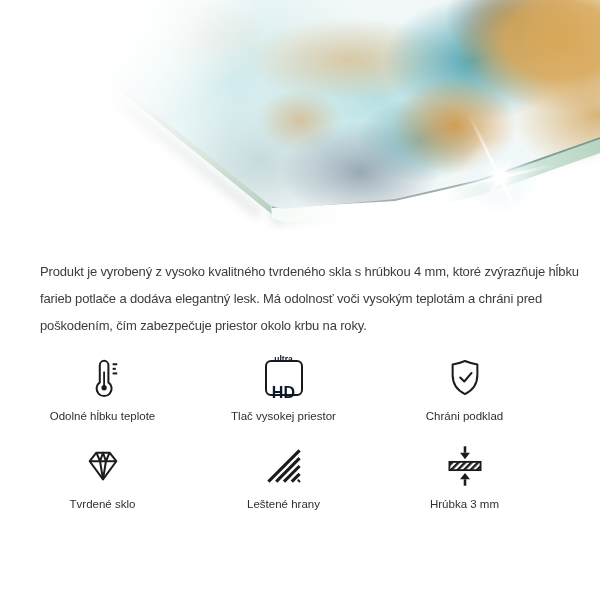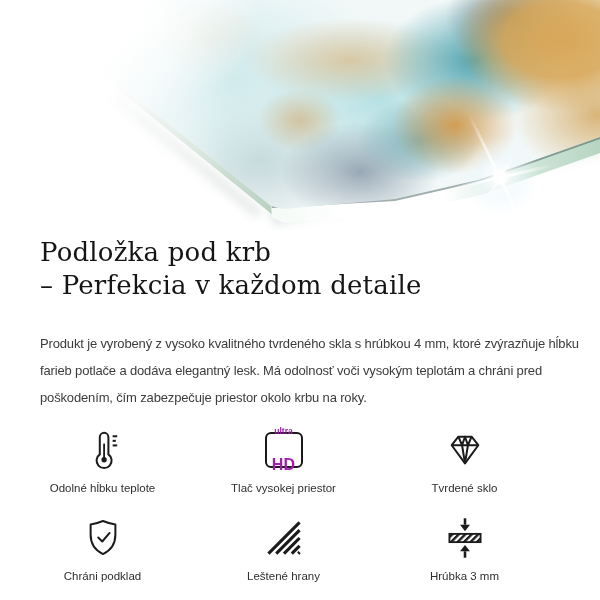--- a/index.html
+++ b/index.html
@@ -72,21 +72,21 @@
   
   .features { display:grid; grid-template-columns:repeat(3, 181px);
               margin:16px 0 0 -28px; row-gap:21px; }
   .feature { display:flex; flex-direction:column; align-items:center; }
   .icon-box { height:46px; display:flex; align-items:center; justify-content:center; margin-bottom:9px; }
   .feature-label { font-size:11.5px; color:#2f2f2f; }
 
   .icon-svg { stroke:#1c1c1c; fill:none; stroke-width:2.2; }
   .uhd { width:38px; height:36px; border:2.5px solid #191919; border-radius:6px;
          display:flex; flex-direction:column; align-items:center; justify-content:center;
-         color:#a21caf; font-weight:bold; line-height:1; }
+         color:#0f172a; font-weight:bold; line-height:1; }
   .uhd-top { font-size:8.5px; margin-bottom:1px; }
   .uhd-bottom { font-size:16px; letter-spacing:0.3px;margin-top:20px; }
 </style>
 </head>
 <body>
 
 <div class="hero">
   <div class="shadow-bottom"></div>
   <div class="shadow-corner"></div>
   <div class="edge-left"></div>
@@ -97,24 +97,20 @@
   <div class="sparkle">
     <div class="glow"></div>
     <div class="ray ray-a"></div>
     <div class="ray ray-b"></div>
     <div class="ray ray-c"></div>
     <div class="core"></div>
   </div>
 </div>
 
 <div class="content">
-  <h1>
-    <span>Podložka pod krb</span><br>
-    <span>– Perfekcia v každom detaile</span>
-  </h1>
 
   <p class="desc">Produkt je vyrobený z vysoko kvalitného tvrdeného skla s hrúbkou 4 mm, ktoré zvýrazňuje hĺbku farieb potlače a dodáva elegantný lesk. Má odolnosť voči vysokým teplotám a chráni pred poškodením, čím zabezpečuje priestor okolo krbu na roky.</p>
 
   <div class="features">
 
     <div class="feature">
       <div class="icon-box">
         <svg class="icon-svg" width="44" height="44" viewBox="0 0 48 48">
           <path d="M29.9 28.8 L29.9 10 A4.7 4.7 0 0 0 20.5 10 L20.5 28.8 A8.2 8.2 0 1 0 29.9 28.8 Z"></path>
           <circle cx="25.2" cy="34.6" r="2.9" fill="#1c1c1c" stroke="none"></circle>
@@ -132,38 +128,38 @@
         <div class="uhd">
           <div class="uhd-top">ultra</div>
           <div class="uhd-bottom">HD</div>
         </div>
       </div>
       <div class="feature-label">Tlač vysokej priestor</div>
     </div>
 
     <div class="feature">
       <div class="icon-box">
+        <svg class="icon-svg" width="44" height="44" viewBox="0 0 48 48" stroke-linejoin="round">
+          <path d="M24 5.5 C28.5 7.3 33 8.6 37.5 9.4 V20.5 C37.5 30.8 32.3 37.6 24 41.5 C15.7 37.6 10.5 30.8 10.5 20.5 V9.4 C15 8.6 19.5 7.3 24 5.5 Z"></path>
+          <path d="M18.8 23.5 L23.2 27.8 L31.2 18.5" stroke-linecap="round"></path>
+        </svg>
+      </div>
+      <div class="feature-label">Chráni podklad</div>
+    </div>
+
+    <div class="feature">
+      <div class="icon-box">
         <svg class="icon-svg" width="44" height="44" viewBox="0 0 48 48" stroke-width="2" stroke-linejoin="round">
           <path d="M16.8 9.5 H31.2 L38.5 18.8 L24 38.5 L9.5 18.8 Z"></path>
           <line x1="9.5" y1="18.8" x2="38.5" y2="18.8"></line>
           <path d="M16.8 9.5 L20.8 18.8 L24 9.5 L27.2 18.8 L31.2 9.5"></path>
           <path d="M20.8 18.8 L24 38.5 L27.2 18.8"></path>
         </svg>
       </div>
       <div class="feature-label">Tvrdené sklo</div>
-    </div>
-
-    <div class="feature">
-      <div class="icon-box">
-        <svg class="icon-svg" width="44" height="44" viewBox="0 0 48 48" stroke-linejoin="round">
-          <path d="M24 5.5 C28.5 7.3 33 8.6 37.5 9.4 V20.5 C37.5 30.8 32.3 37.6 24 41.5 C15.7 37.6 10.5 30.8 10.5 20.5 V9.4 C15 8.6 19.5 7.3 24 5.5 Z"></path>
-          <path d="M18.8 23.5 L23.2 27.8 L31.2 18.5" stroke-linecap="round"></path>
-        </svg>
-      </div>
-      <div class="feature-label">Chráni podklad</div>
     </div>
 
     <div class="feature">
       <div class="icon-box">
         <svg width="44" height="44" viewBox="0 0 48 48" stroke="#1b1b1b" stroke-width="3.4">
           <line x1="7" y1="41" x2="41" y2="7"></line>
           <line x1="15.5" y1="41" x2="41" y2="15.5"></line>
           <line x1="24" y1="41" x2="41" y2="24"></line>
           <line x1="32.5" y1="41" x2="41" y2="32.5"></line>
           <line x1="39.5" y1="41" x2="41" y2="39.5"></line>

